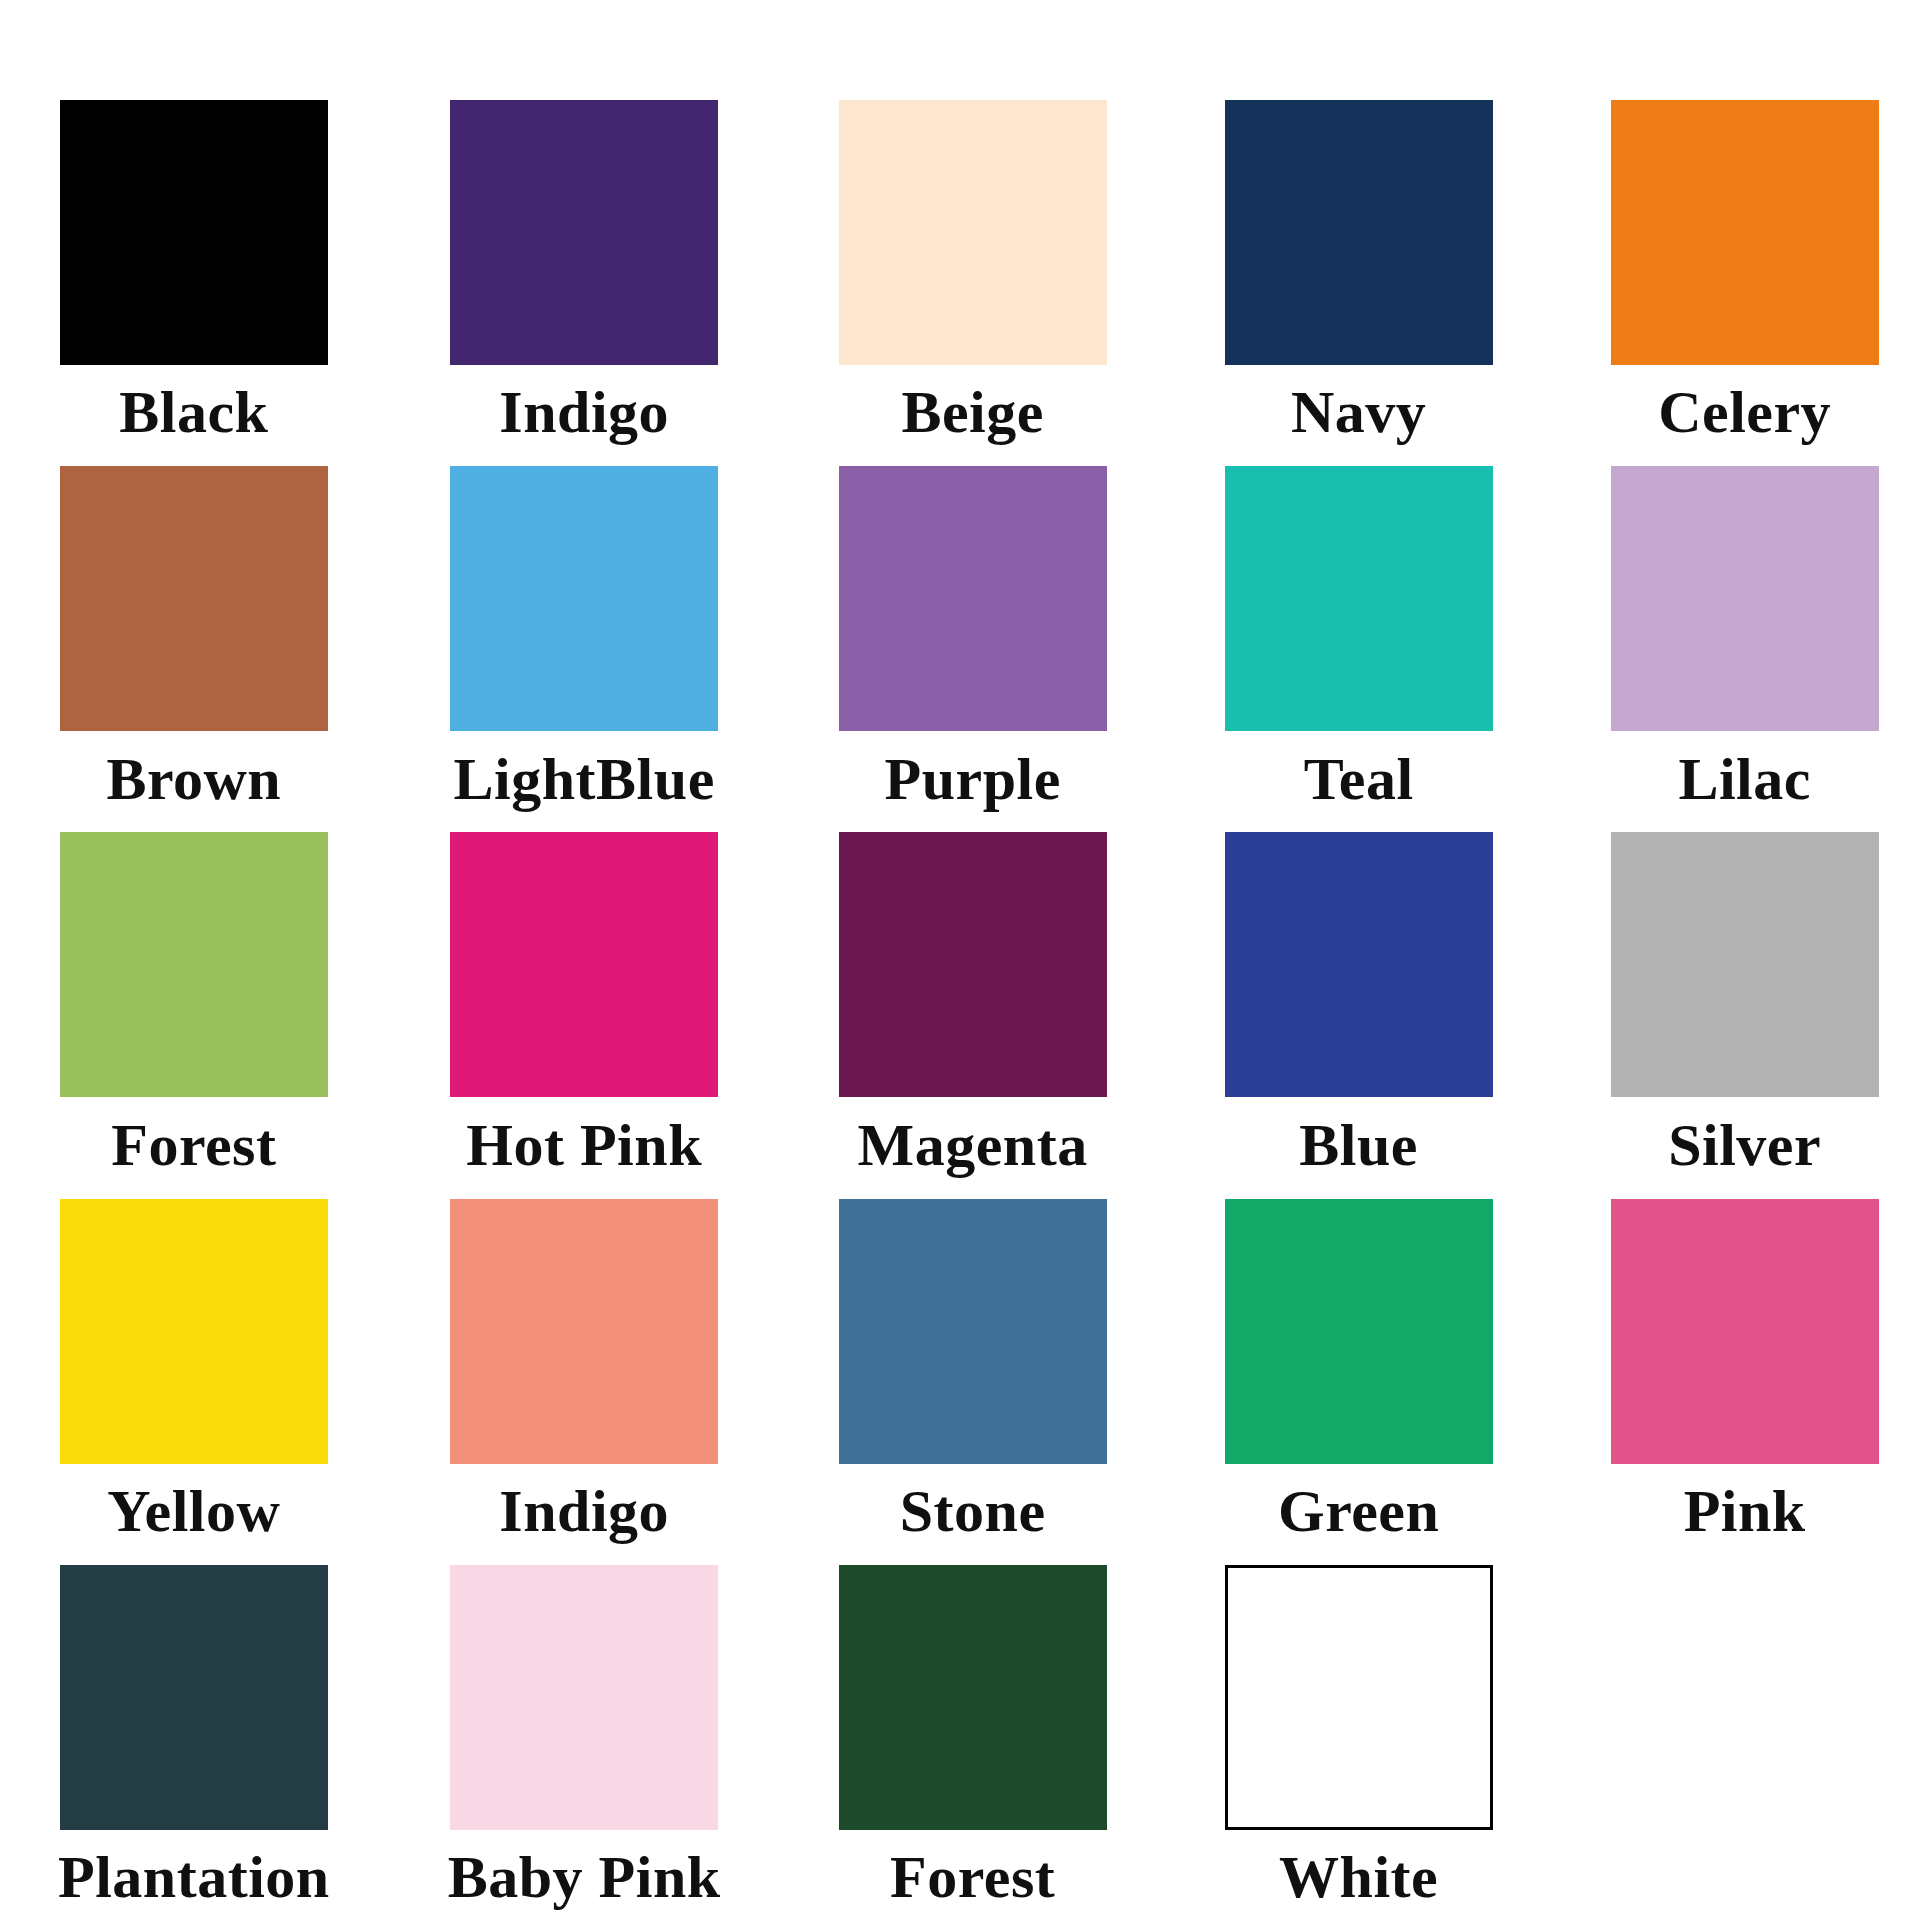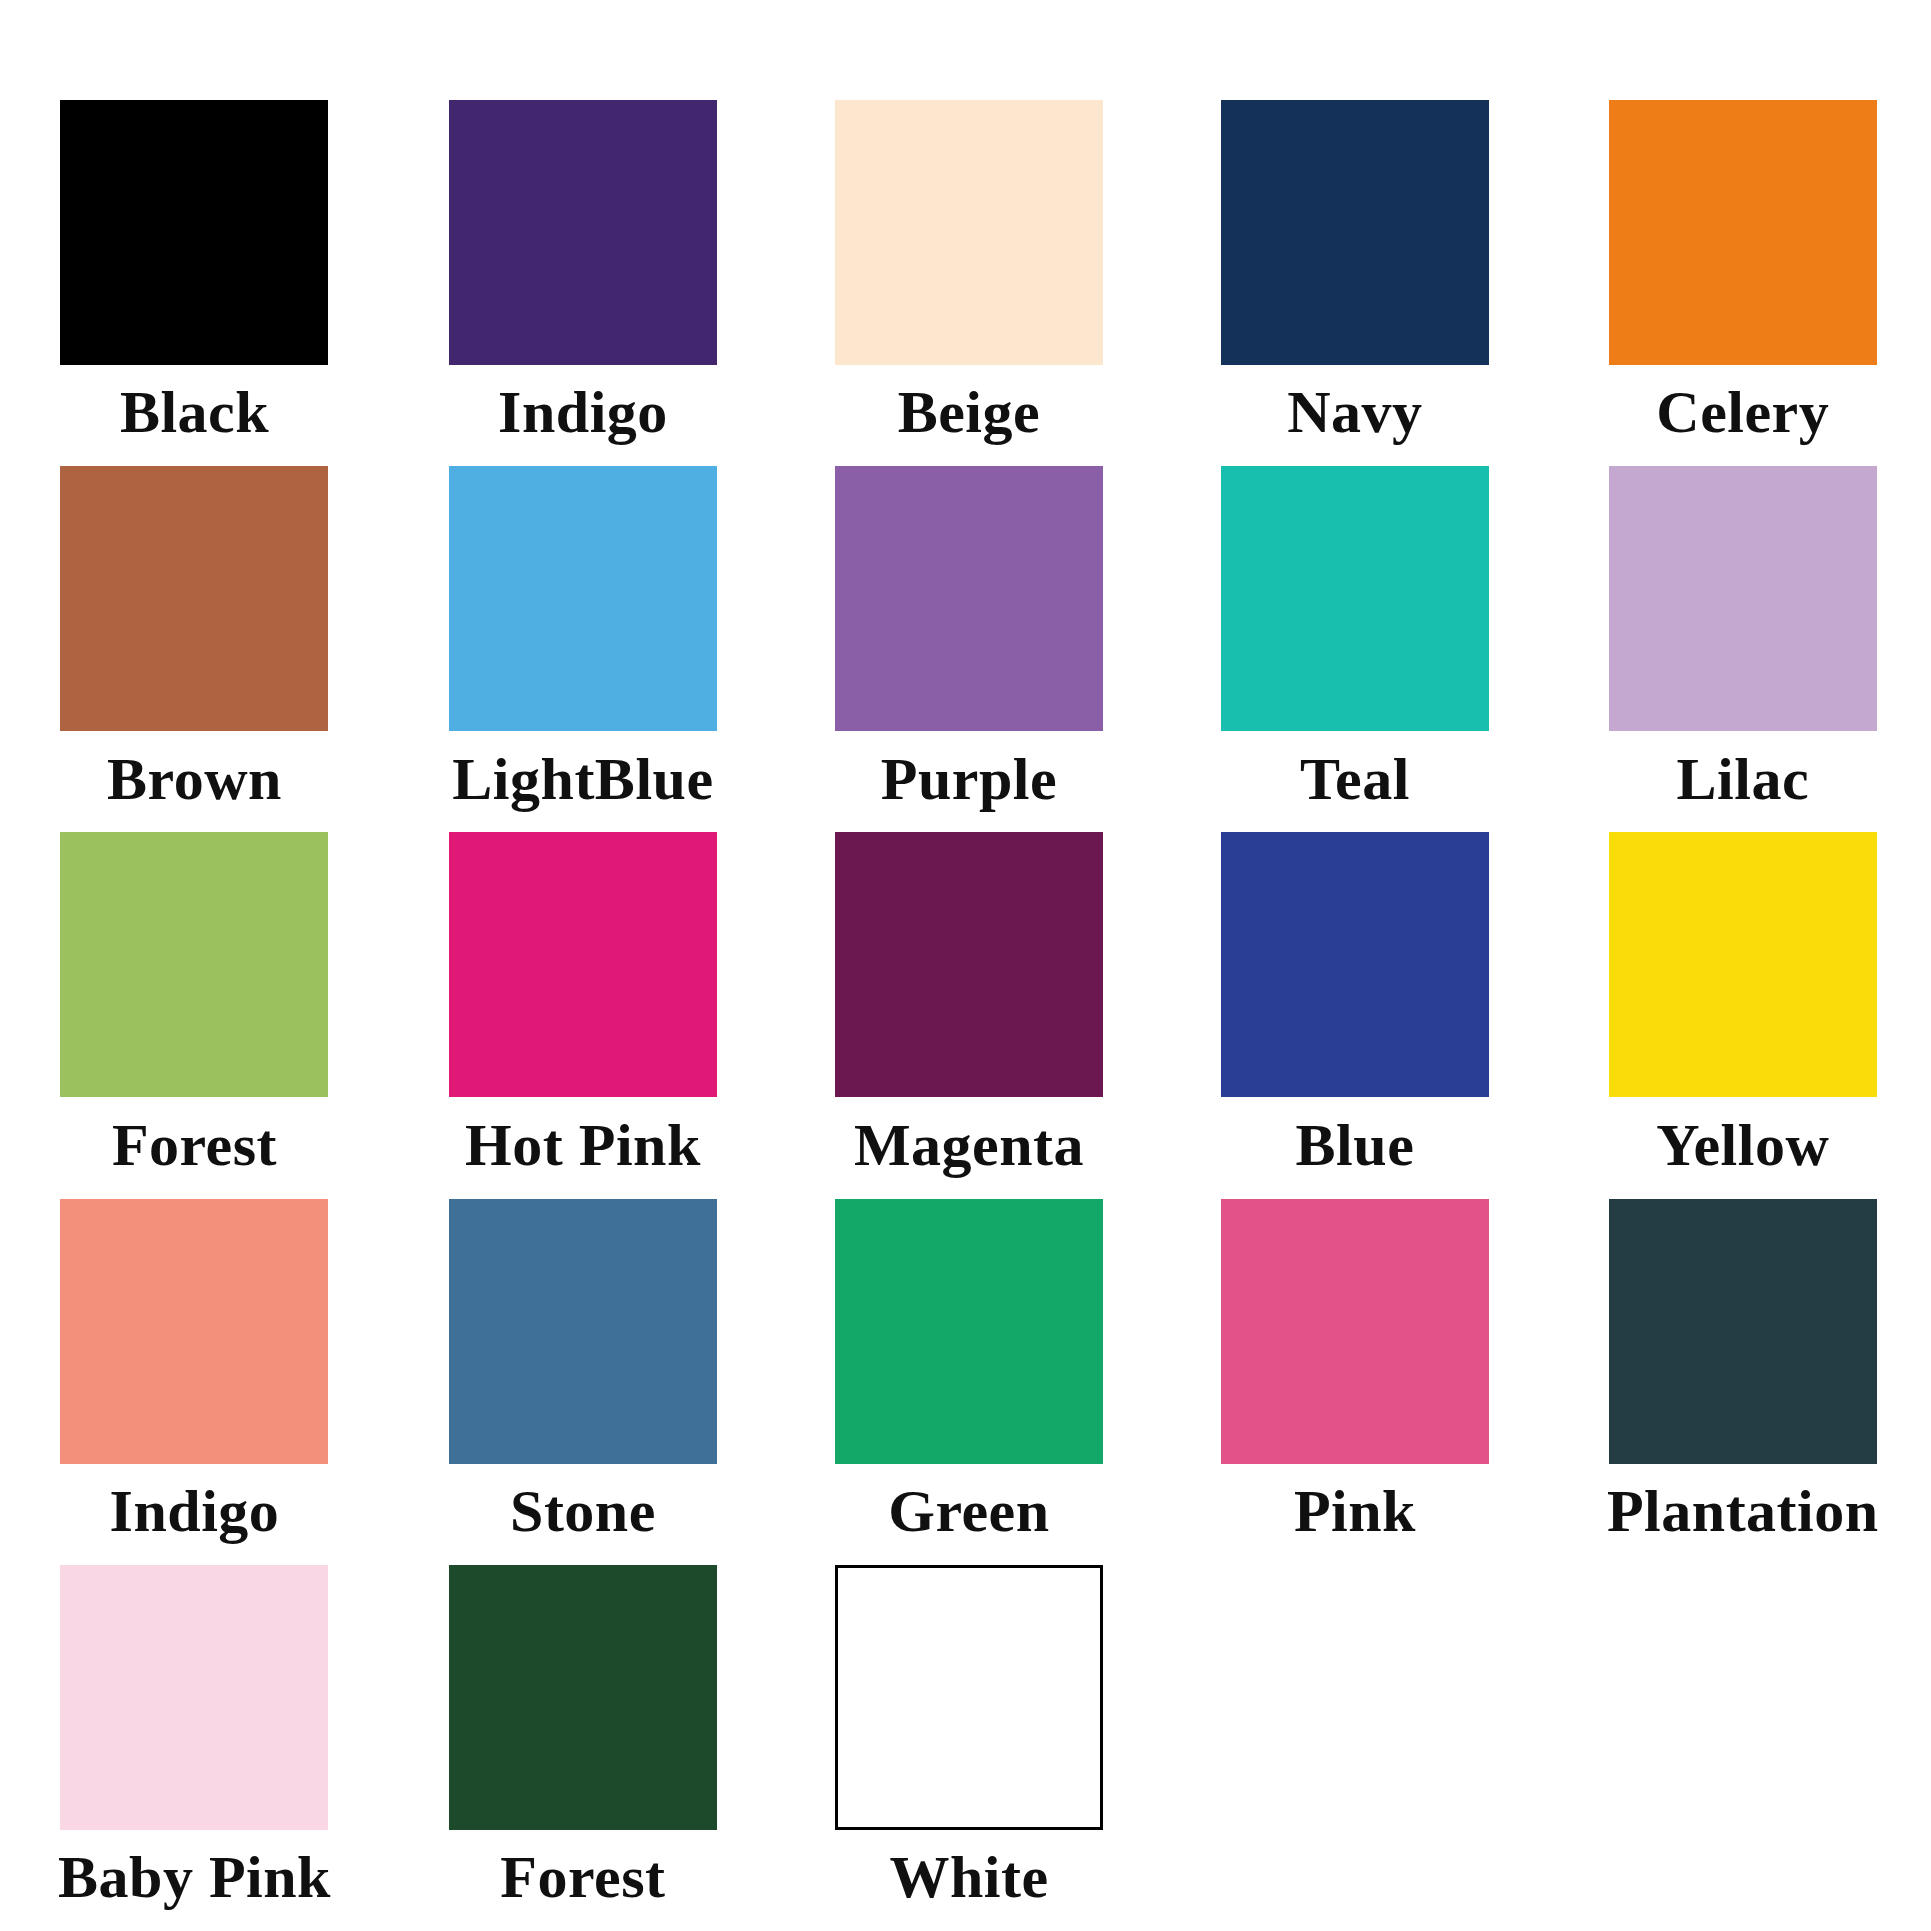--- a/index.html
+++ b/index.html
@@ -100,20 +100,24 @@
     </div>
     <div class="cell">
       <div class="swatch" style="background-color: rgb(107, 23, 80);"></div>
       <div class="cell-label">Magenta</div>
     </div>
     <div class="cell">
       <div class="swatch" style="background-color: rgb(42, 62, 149);"></div>
       <div class="cell-label">Blue</div>
     </div>
     <div class="cell">
+      <div class="swatch" style="background-color: rgb(179, 179, 179);"></div>
+      <div class="cell-label">Silver</div>
+    </div>
+    <div class="cell">
       <div class="swatch" style="background-color: rgb(248, 221, 11);"></div>
       <div class="cell-label">Yellow</div>
     </div>
     <div class="cell">
       <div class="swatch" style="background-color: rgb(242, 144, 124);"></div>
       <div class="cell-label">Indigo</div>
     </div>
     <div class="cell">
       <div class="swatch" style="background-color: rgb(63, 112, 152);"></div>
       <div class="cell-label">Stone</div>

